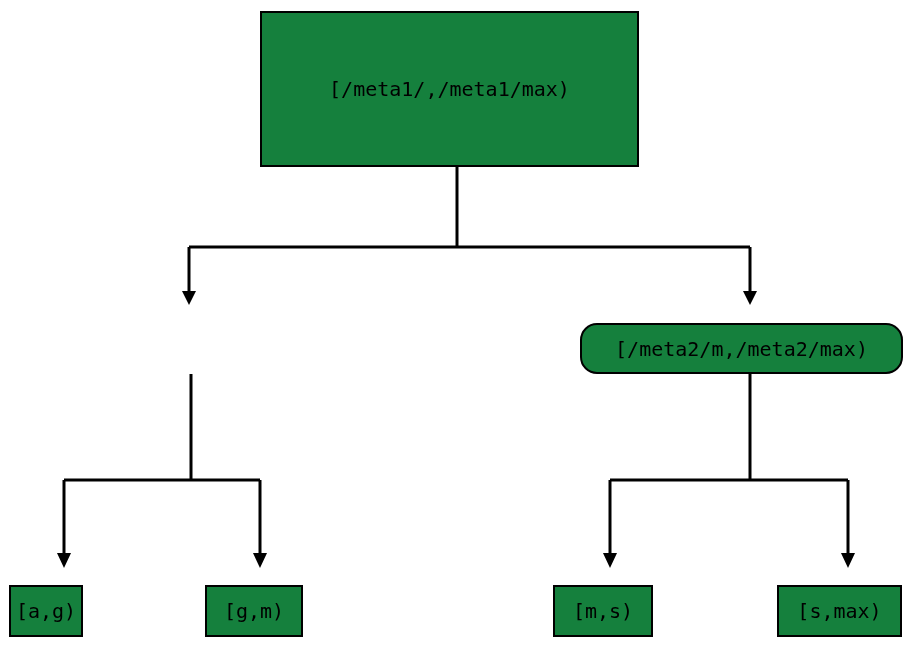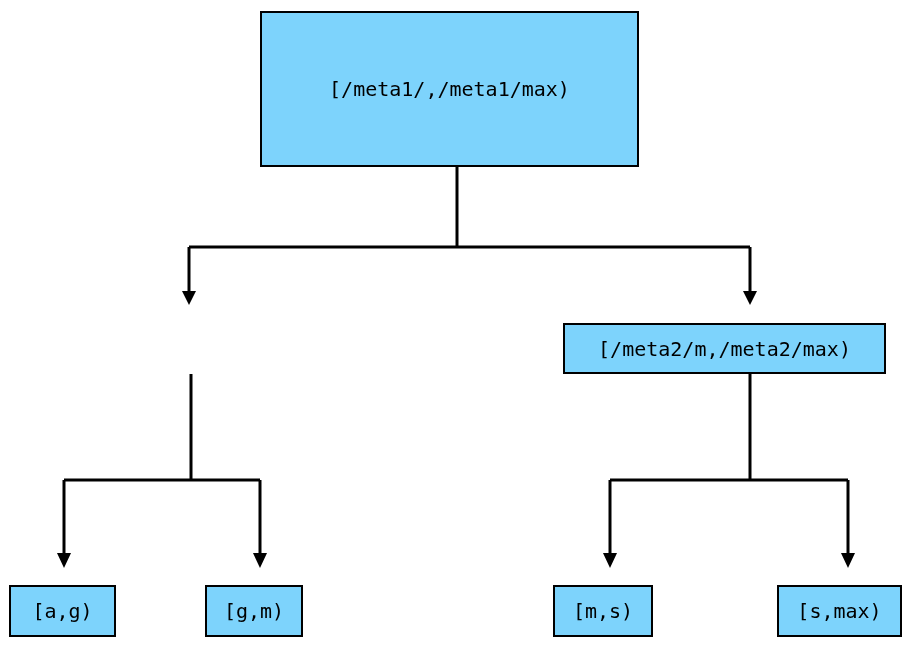--- a/index.html
+++ b/index.html
@@ -15,21 +15,21 @@
     position: relative;
     width: 912px;
     height: 652px;
     background: #ffffff;
     overflow: hidden;
   }
   .node {
     position: absolute;
     box-sizing: border-box;
     border: 2px solid #000000;
-    background: #7dd3fc;
+    background: #15803d;
     display: flex;
     align-items: center;
     justify-content: center;
     color: #000000;
     font-family: "DejaVu Sans Mono", monospace;
     font-size: 20px;
     line-height: 1;
     letter-spacing: 0px;
     white-space: pre;
     user-select: none;
@@ -44,29 +44,30 @@
     width: 379px;
     height: 156px;
   }
   #node-l2-left {
     left: 21px;
     top: 323px;
     width: 325px;
     height: 51px;
   }
   #node-l2-right {
-    left: 563px;
+    left: 580px;
     top: 323px;
     width: 323px;
     height: 51px;
+    border-radius: 17px;
   }
   #node-leaf-ag {
     left: 9px;
     top: 585px;
-    width: 107px;
+    width: 74px;
     height: 52px;
   }
   #node-leaf-gm {
     left: 205px;
     top: 585px;
     width: 98px;
     height: 52px;
   }
   #node-leaf-ms {
     left: 553px;

